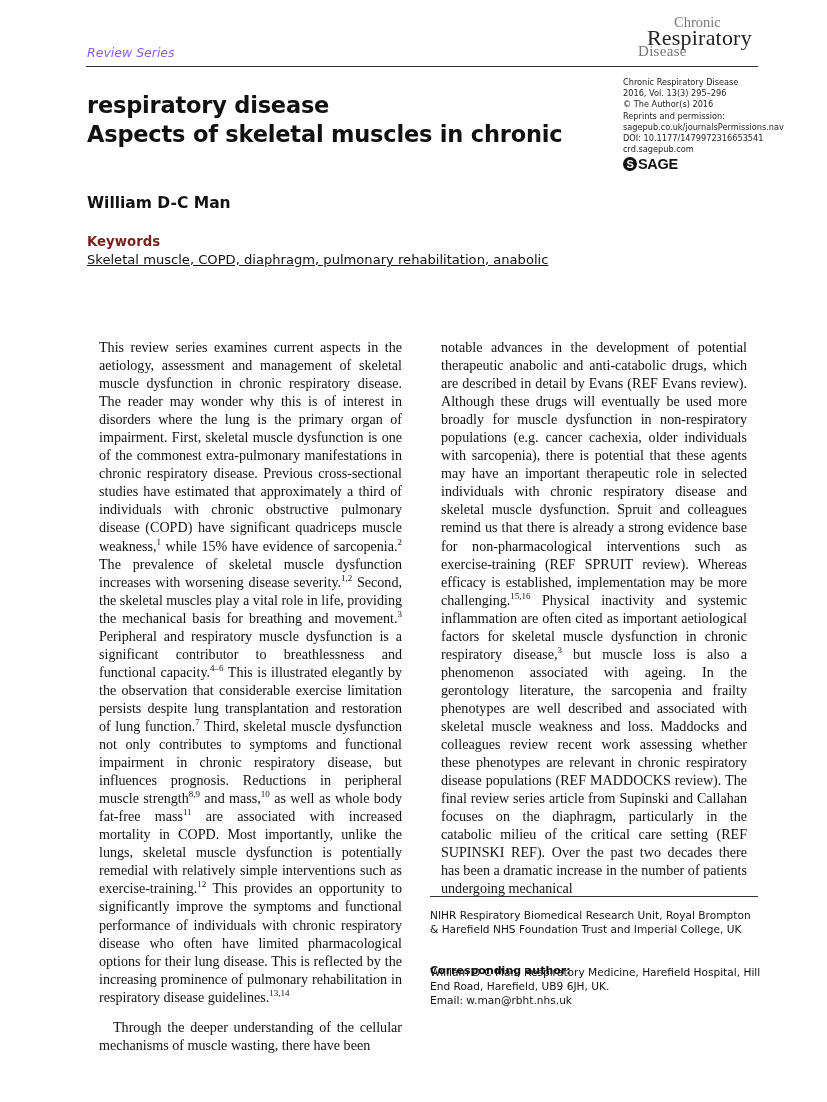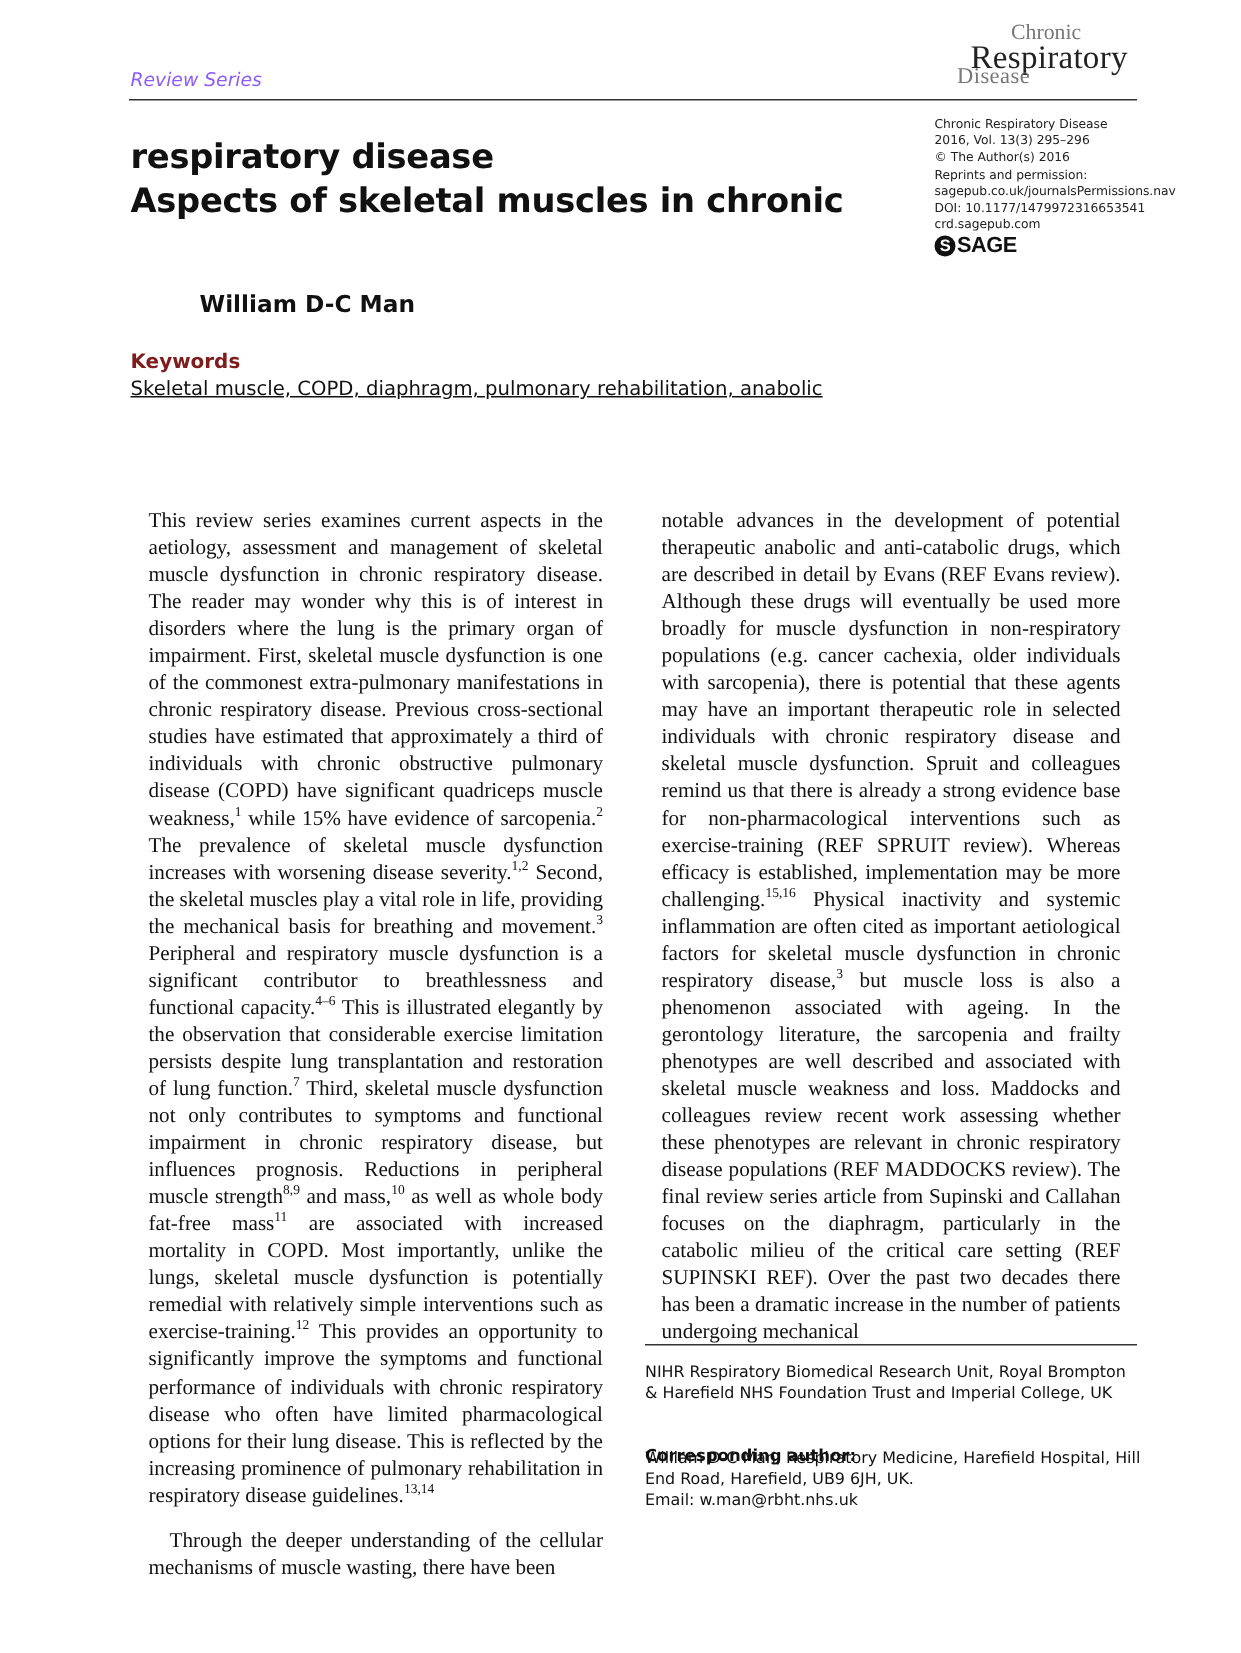--- a/index.html
+++ b/index.html
@@ -14,21 +14,21 @@
   .journal-logo .l1 { position: absolute; left: 38px; top: 0; font-size: 14.5px; color: #777; }
   .journal-logo .l2 { position: absolute; left: 11px; top: 11px; font-size: 22px; color: #222; letter-spacing: 0.2px; }
   .journal-logo .l3 { position: absolute; left: 2px; top: 29px; font-size: 15px; color: #777; letter-spacing: 0.3px; }
 
   .meta { position: absolute; left: 623px; top: 77px; font-size: 8.2px; line-height: 11.2px; color: #222; }
   .meta div { white-space: nowrap; }
   .sage { display: flex; align-items: center; margin-top: 2px; font-family: "Liberation Sans", sans-serif; font-weight: bold; font-size: 14.5px; letter-spacing: -0.3px; color: #111; }
   .sage-mark { width: 14px; height: 14px; border-radius: 50%; background: #111; color: #fff; font-size: 11px; line-height: 14px; text-align: center; margin-right: 1px; font-weight: bold; }
 
   .title { position: absolute; left: 87px; top: 91px; width: 500px; font-size: 22.5px; font-weight: bold; line-height: 29px; color: #111; letter-spacing: -0.2px; }
-  .author { position: absolute; left: 87px; top: 194px; font-size: 15.5px; font-weight: bold; color: #111; margin-left: 46px; }
+  .author { position: absolute; left: 87px; top: 194px; font-size: 15.5px; font-weight: bold; color: #111; }
   .kw-label { position: absolute; left: 87px; top: 234px; font-size: 13.3px; font-weight: bold; color: #7f1d1d; }
   .kw-text { position: absolute; left: 87px; top: 252px; font-size: 13.1px; color: #111; white-space: nowrap; text-decoration: underline; }
 
   .col { position: absolute; top: 326px; font-size: 14.1px; line-height: 18.05px; color: #111; text-align: justify; }
   .col-left { left: 87px; width: 327px; }
   .col-right { left: 429px; width: 330px; }
   .col p { margin: 12px; }
   .col p.indent { text-indent: 14px; }
   sup { font-size: 9px; line-height: 0; vertical-align: 6px; }
 

